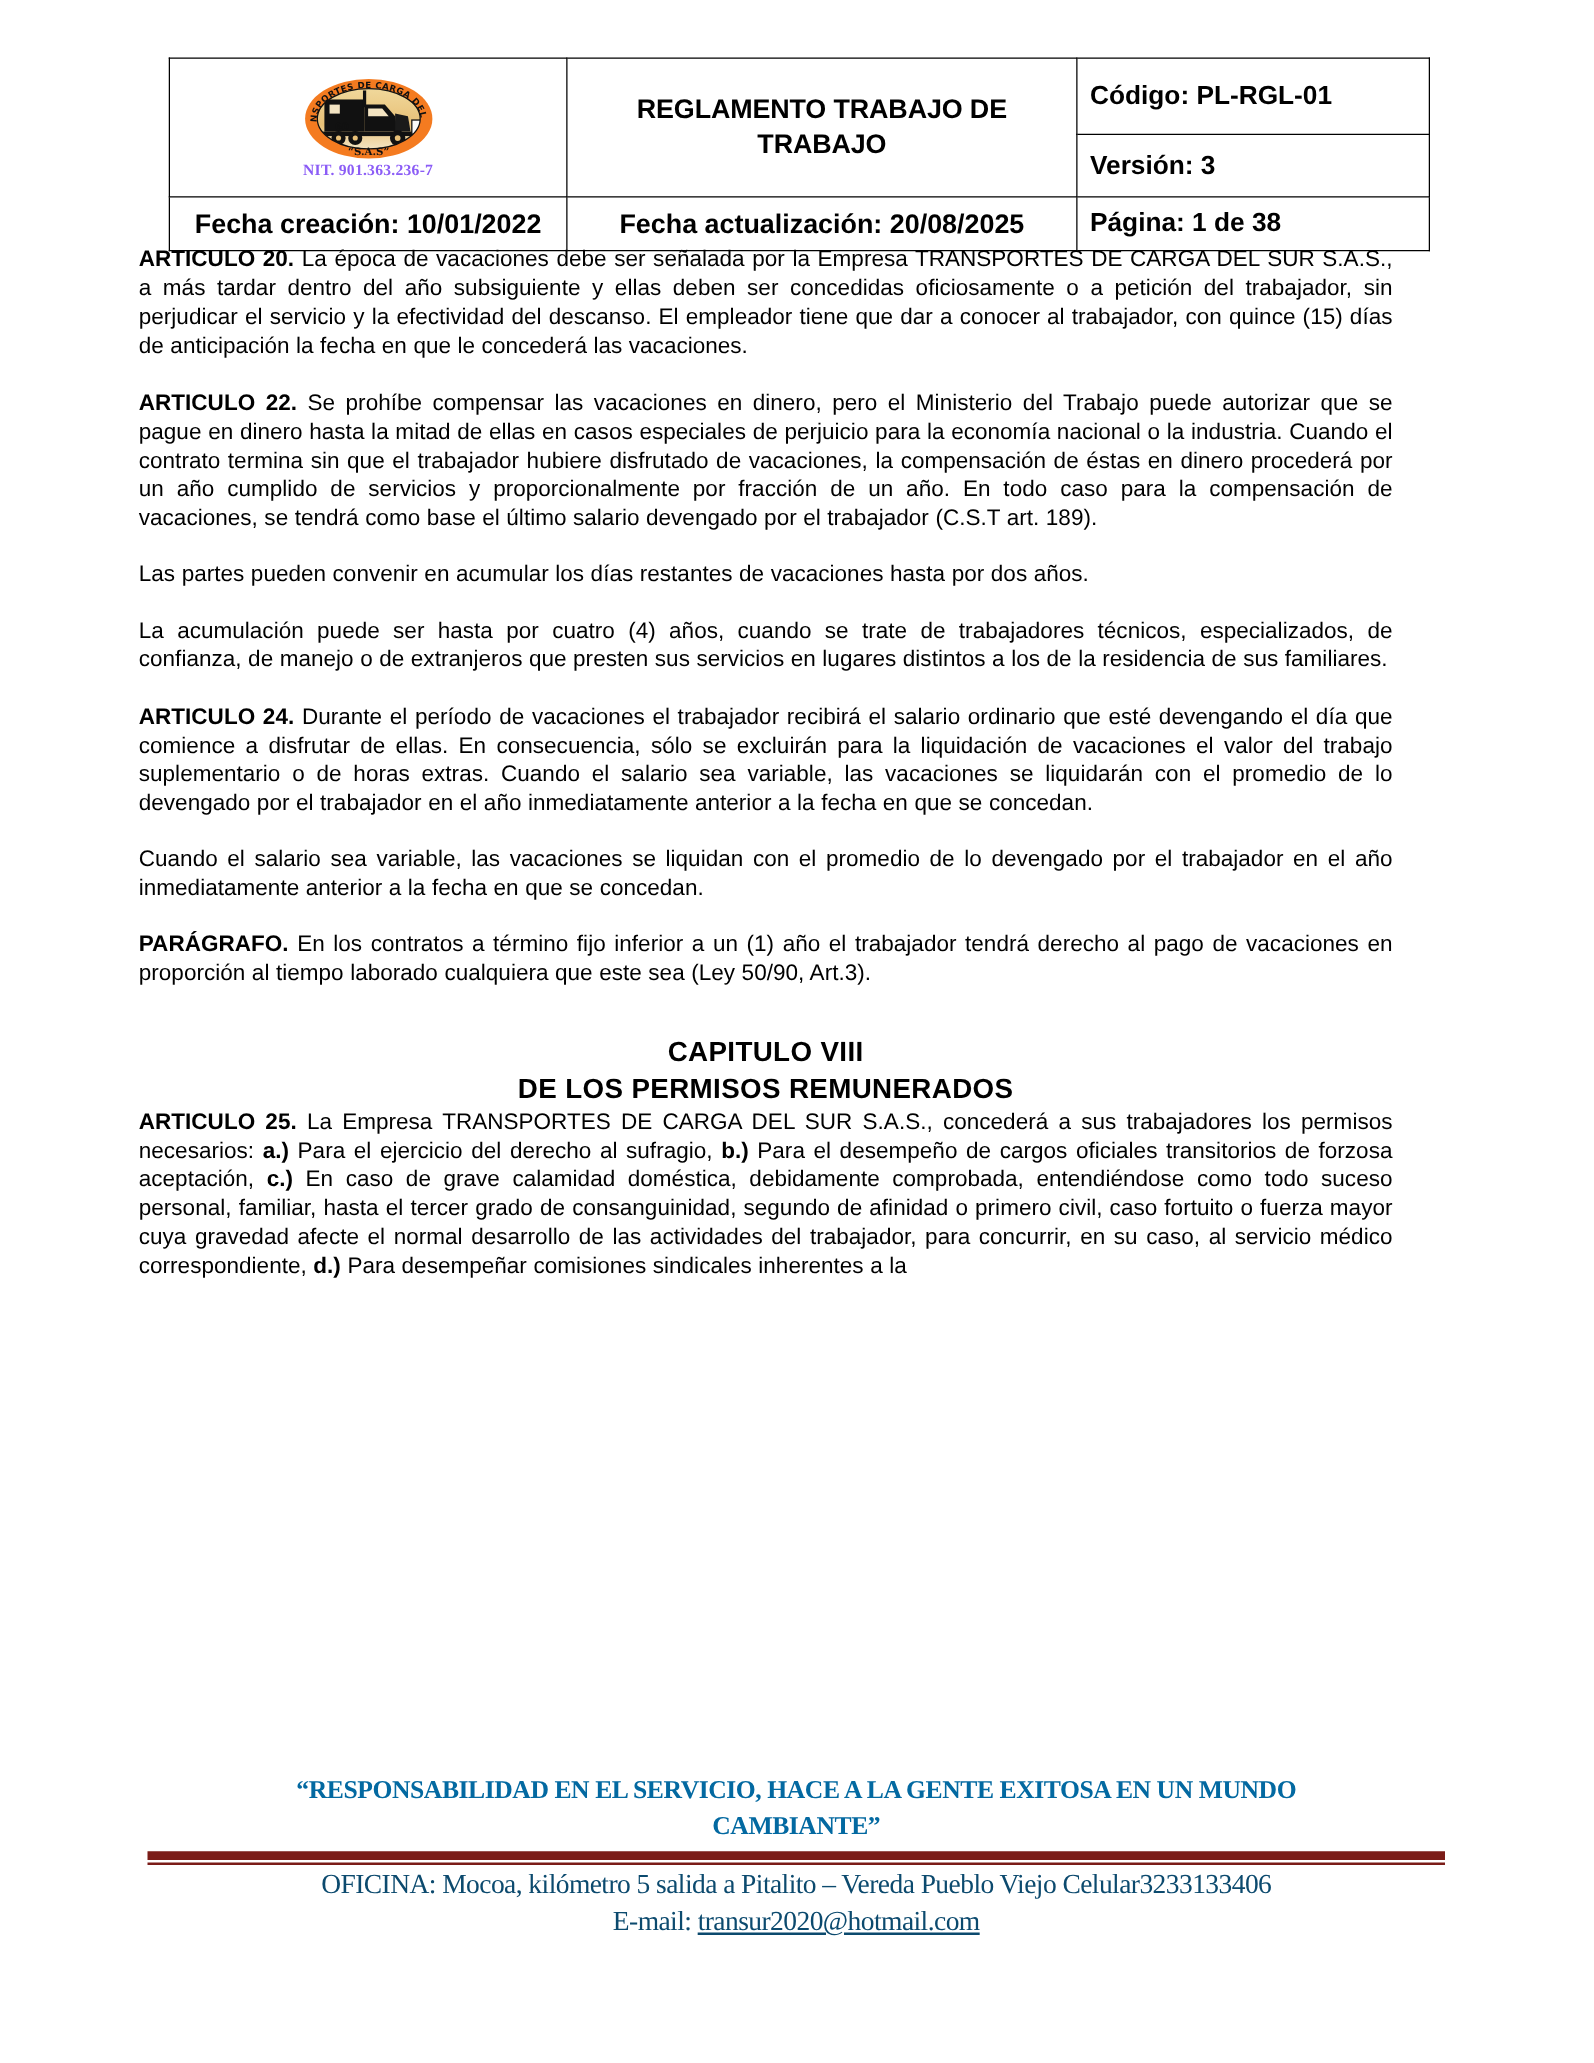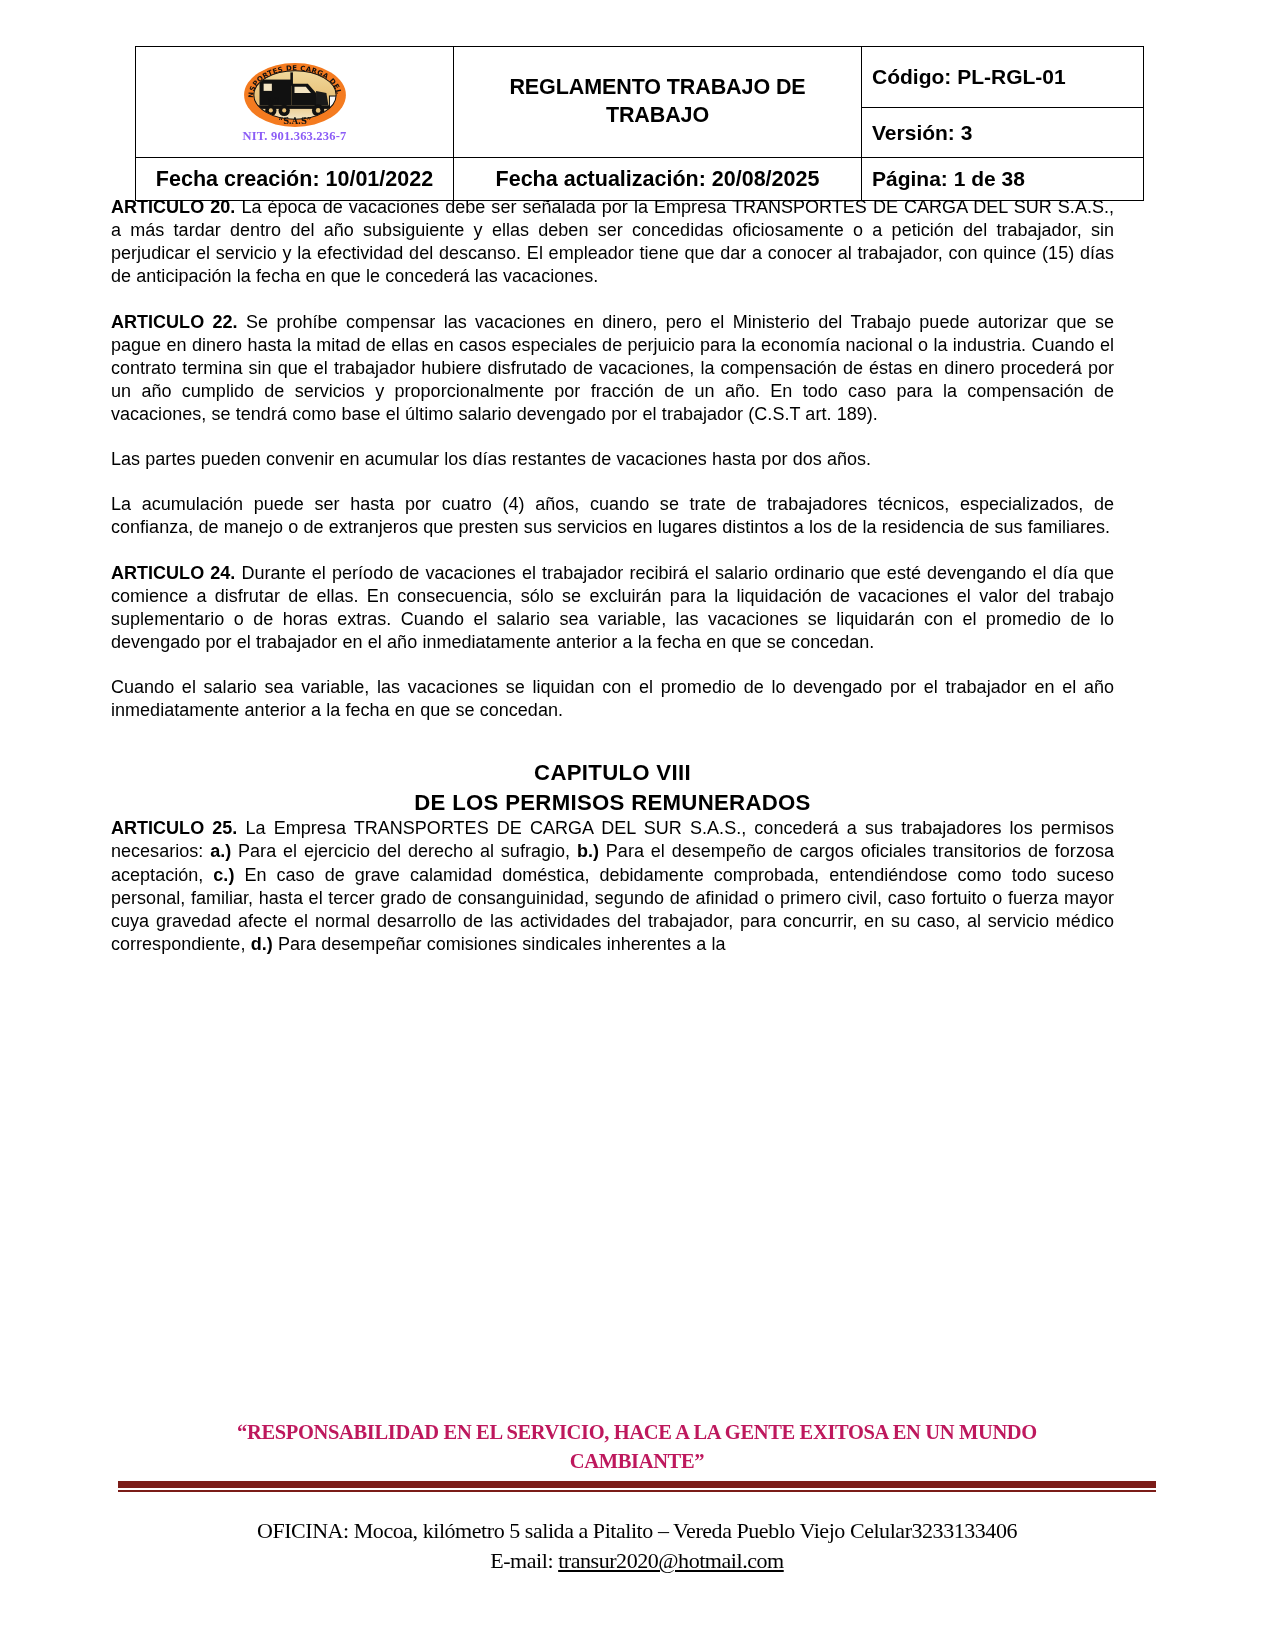--- a/index.html
+++ b/index.html
@@ -142,21 +142,21 @@
   .footer {
     position: absolute;
     left: 118px;
     top: 1418px;
     width: 1038px;
     text-align: center;
   }
   .slogan {
     font-family: "Liberation Serif", serif;
     font-weight: bold;
-    color: #be185d;
+    color: #0369a1;
     font-size: 20.5px;
     line-height: 1.42;
     letter-spacing: -0.35px;
     margin: 0 auto;
     width: 860px;
   }
   .rule {
     margin-top: 5px;
     width: 100%;
   }
@@ -173,22 +173,22 @@
   .rule .thin {
     height: 2px;
     background: #7b1c18;
     width: 100%;
   }
   .addr {
     font-family: "Liberation Serif", serif;
     font-size: 22px;
     line-height: 1.32;
     letter-spacing: -0.45px;
-    margin-top: 24px;
-    color: #000000;
+    margin-top: 0;
+    color: #0c4a6e;
   }
   .addr .email-line { display: block; margin-top: 1px; }
   .addr .email { text-decoration: underline; }
 </style>
 </head>
 <body>
 
 <div class="page">
 
   <div class="header-wrap">
@@ -276,20 +276,21 @@
 
 
     <p class="para">Las partes pueden convenir en acumular los días restantes de vacaciones hasta por dos años.</p>
 
     <p class="para">La acumulación puede ser hasta por cuatro (4) años, cuando se trate de trabajadores técnicos, especializados, de confianza, de manejo o de extranjeros que presten sus servicios en lugares distintos a los de la residencia de sus familiares.</p>
 
     <p class="para"><b>ARTICULO 24.</b><span>  Durante el período de vacaciones el trabajador recibirá el salario ordinario que esté devengando el día que comience a disfrutar de ellas. En consecuencia, sólo se excluirán para la liquidación de vacaciones el valor del trabajo suplementario o de horas extras. Cuando el salario sea variable, las vacaciones se liquidarán con el promedio de lo devengado por el trabajador en el año inmediatamente anterior a la fecha en que se concedan.</span></p>
 
     <p class="para">Cuando el salario sea variable, las vacaciones se liquidan con el promedio de lo devengado por el trabajador en el año inmediatamente anterior a la fecha en que se concedan.</p>
 
+    <p class="para"><b>PARÁGRAFO.</b><span> En los contratos a término fijo inferior a un (1) año el trabajador tendrá derecho al pago de vacaciones en proporción al tiempo laborado cualquiera que este sea (Ley 50/90, Art.3).</span></p>
 
     <div class="chapter">
       <span>CAPITULO VIII</span>
       <span class="line2">DE LOS PERMISOS REMUNERADOS</span>
     </div>
 
     <p class="para after-chapter"><b>ARTICULO 25.</b><span> La Empresa TRANSPORTES DE CARGA DEL SUR S.A.S., concederá a sus trabajadores los permisos necesarios: </span><b>a.)</b><span> Para el ejercicio del derecho al sufragio, </span><b>b.)</b><span> Para el desempeño de cargos oficiales transitorios de forzosa aceptación, </span><b>c.)</b><span> En caso de grave calamidad doméstica, debidamente comprobada, entendiéndose como todo suceso personal, familiar, hasta el tercer grado de consanguinidad, segundo de afinidad o primero civil, caso fortuito o fuerza mayor cuya gravedad afecte el normal desarrollo de las actividades del trabajador, para concurrir, en su caso, al servicio médico correspondiente, </span><b>d.)</b><span> Para desempeñar comisiones sindicales inherentes a la </span></p>
 
   </div>
 

